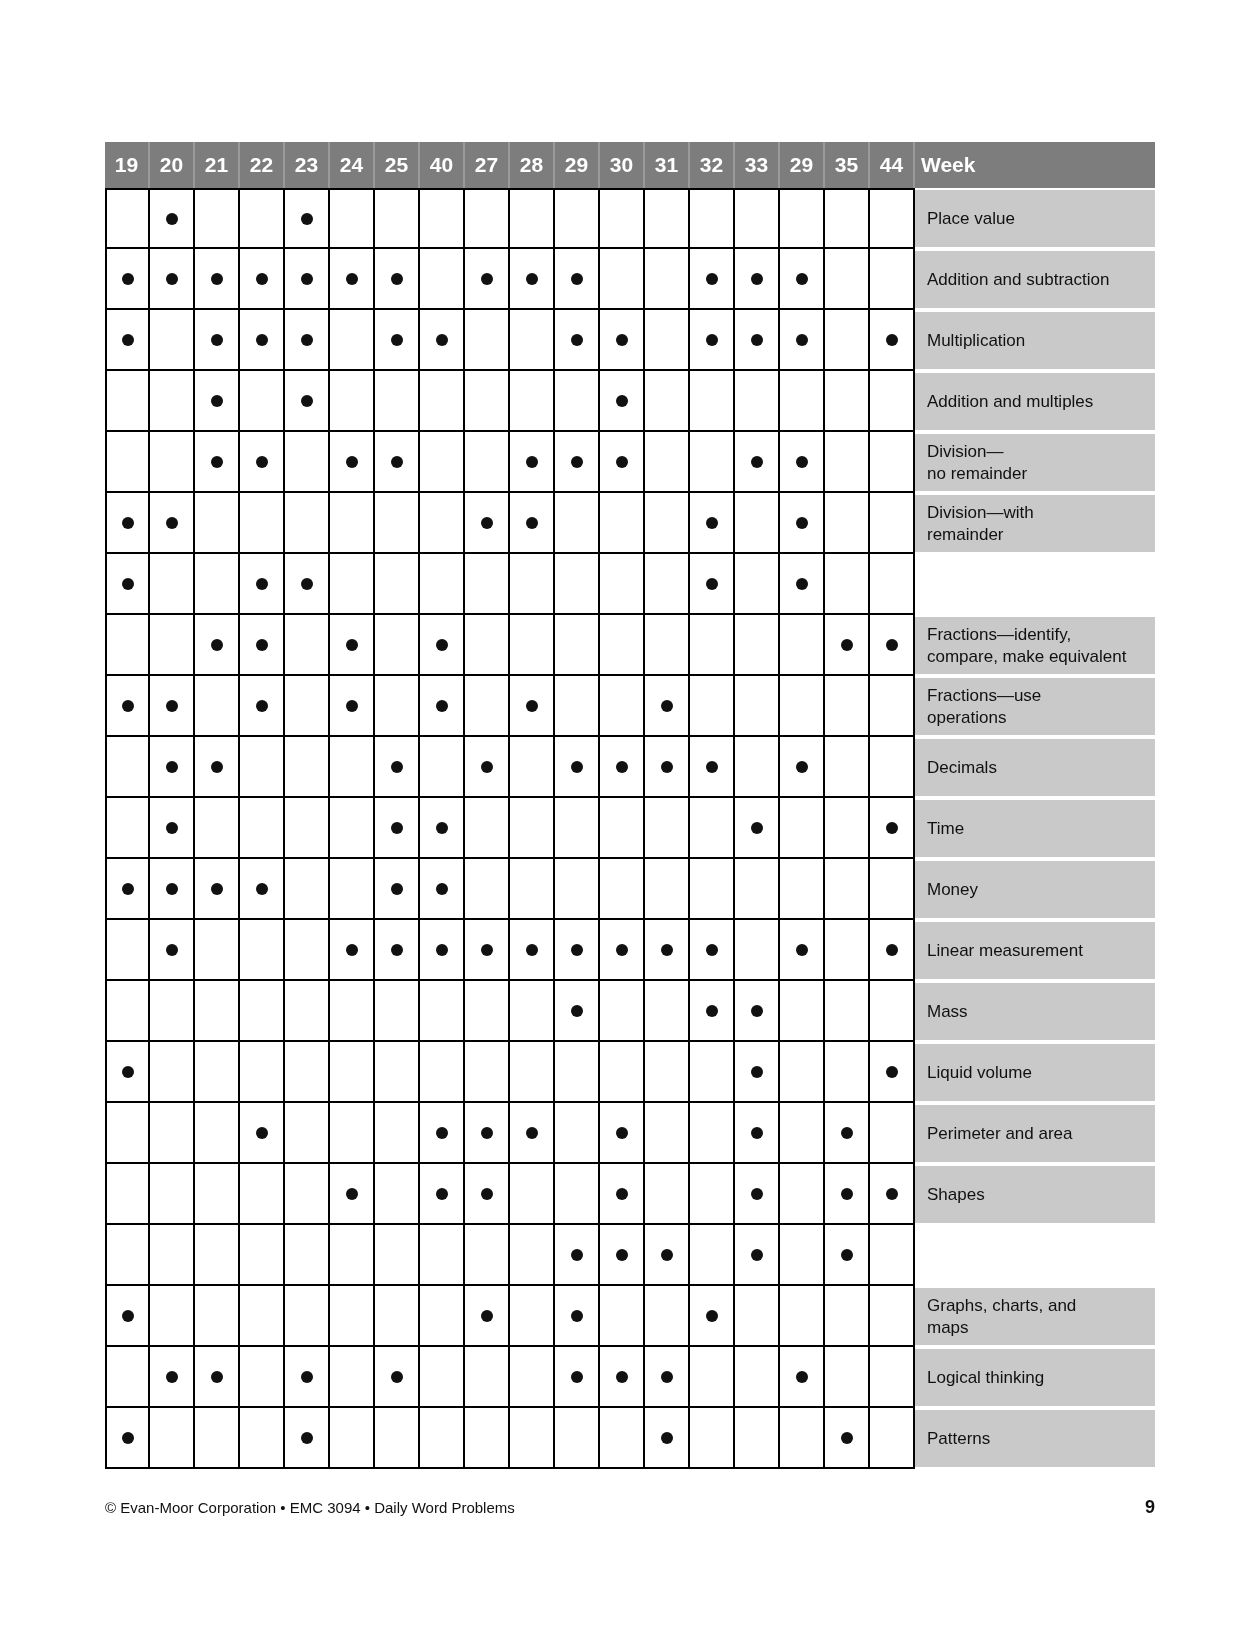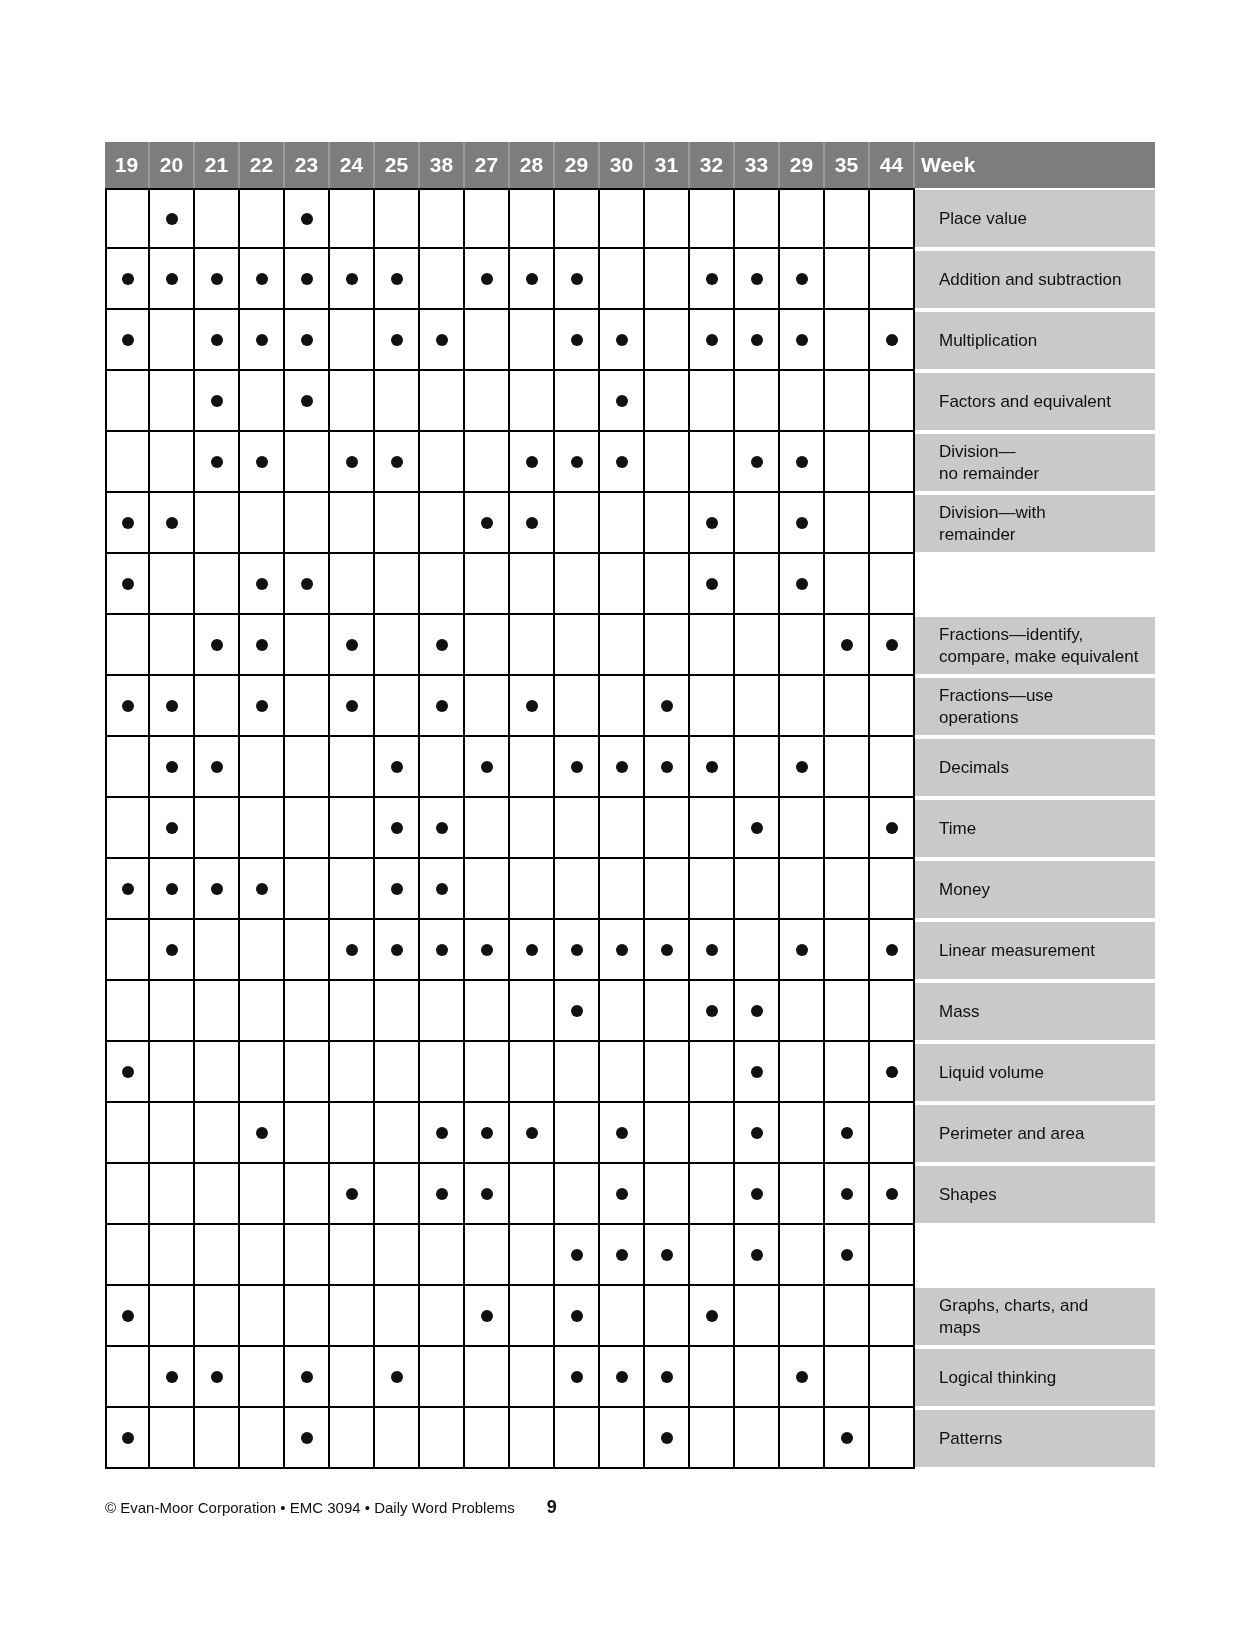--- a/index.html
+++ b/index.html
@@ -81,31 +81,32 @@
   .label-cell {
     box-sizing: border-box;
     flex: 1;
     margin: 2px 0 2px 0;
     background: #c9c9c9;
     color: #111111;
     font-size: 17px;
     line-height: 1.25;
     display: flex;
     align-items: center;
-    padding-left: 24px;
+    padding-left: 12px;
     padding-right: 6px;
     white-space: pre-line;
   }
   .footer {
     position: absolute;
     left: 105px;
     top: 1497px;
     width: 1050px;
     display: flex;
     align-items: baseline;
+    justify-content: space-between;
     gap: 32px;
   }
   .footer-left {
     font-size: 15px;
     color: #111111;
   }
   .footer-right {
     font-size: 18px;
     font-weight: bold;
     color: #111111;
@@ -118,21 +119,21 @@
 
   <div class="skills-table">
     <div class="header-row" id="header-row">
         <div class="header-cell">19</div>
         <div class="header-cell">20</div>
         <div class="header-cell">21</div>
         <div class="header-cell">22</div>
         <div class="header-cell">23</div>
         <div class="header-cell">24</div>
         <div class="header-cell">25</div>
-        <div class="header-cell">38</div>
+        <div class="header-cell">40</div>
         <div class="header-cell">27</div>
         <div class="header-cell">28</div>
         <div class="header-cell">29</div>
         <div class="header-cell">30</div>
         <div class="header-cell">31</div>
         <div class="header-cell">32</div>
         <div class="header-cell">33</div>
         <div class="header-cell">29</div>
         <div class="header-cell">35</div>
         <div class="header-cell">44</div>
@@ -274,21 +275,21 @@
           <div class="cell"></div>
           <div class="cell">
             <span class="dot"></span>
           </div>
           <div class="cell"></div>
           <div class="cell"></div>
           <div class="cell"></div>
           <div class="cell"></div>
           <div class="cell"></div>
           <div class="cell"></div>
-          <div class="label-cell">Factors and equivalent</div>
+          <div class="label-cell">Addition and multiples</div>
         </div>
         <div class="row">
           <div class="cell"></div>
           <div class="cell"></div>
           <div class="cell">
             <span class="dot"></span>
           </div>
           <div class="cell">
             <span class="dot"></span>
           </div>

